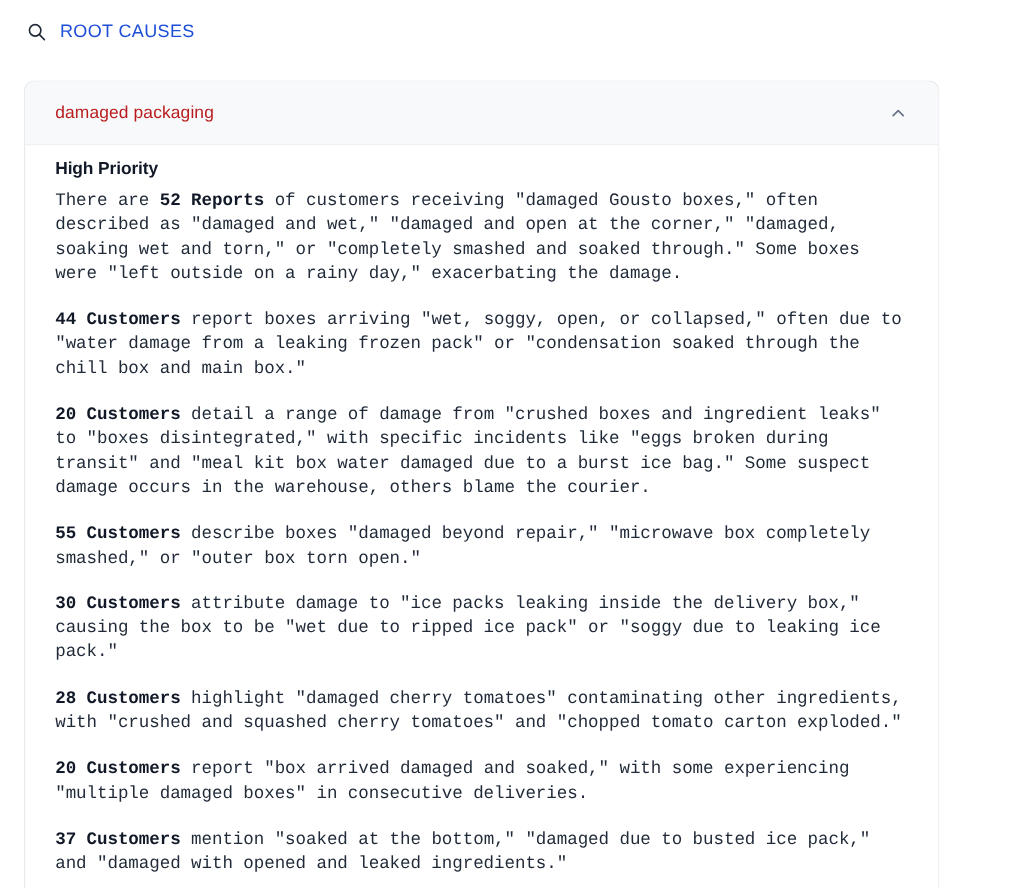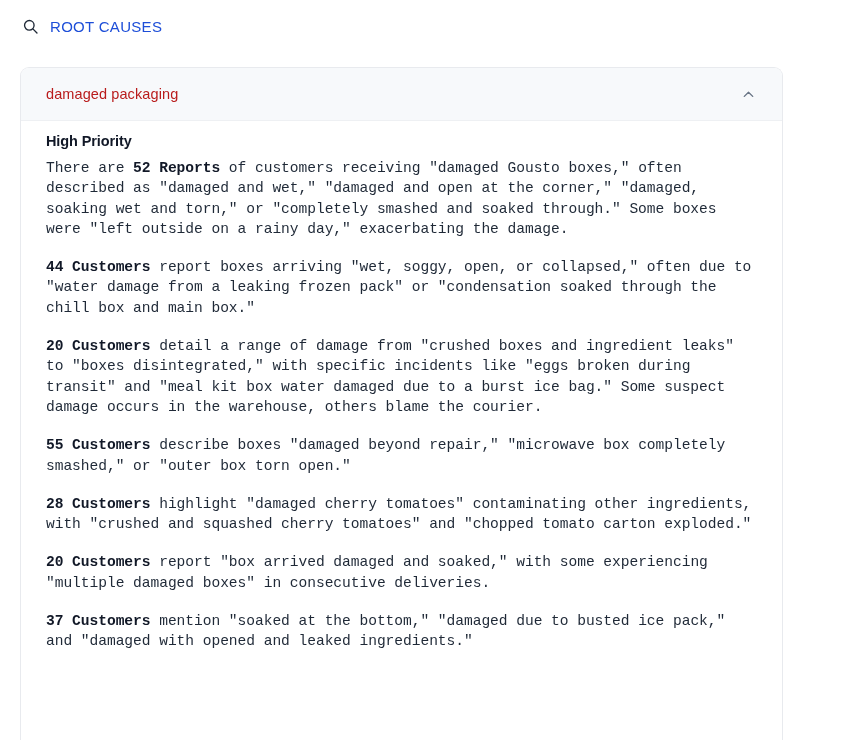--- a/index.html
+++ b/index.html
@@ -132,19 +132,20 @@
     </span>
   </div>
 
   <div class="accordion-body">
     <div class="priority-label">High Priority</div>
     <div id="para-list">
         <p class="report-para">There are <b>52 Reports</b> of customers receiving "damaged Gousto boxes," often described as "damaged and wet," "damaged and open at the corner," "damaged, soaking wet and torn," or "completely smashed and soaked through." Some boxes were "left outside on a rainy day," exacerbating the damage.</p>
         <p class="report-para"><b>44 Customers</b> report boxes arriving "wet, soggy, open, or collapsed," often due to "water damage from a leaking frozen pack" or "condensation soaked through the chill box and main box."</p>
         <p class="report-para"><b>20 Customers</b> detail a range of damage from "crushed boxes and ingredient leaks" to "boxes disintegrated," with specific incidents like "eggs broken during transit" and "meal kit box water damaged due to a burst ice bag." Some suspect damage occurs in the warehouse, others blame the courier.</p>
         <p class="report-para"><b>55 Customers</b> describe boxes "damaged beyond repair," "microwave box completely smashed," or "outer box torn open."</p>
+        <p class="report-para"><b>30 Customers</b> attribute damage to "ice packs leaking inside the delivery box," causing the box to be "wet due to ripped ice pack" or "soggy due to leaking ice pack."</p>
         <p class="report-para"><b>28 Customers</b> highlight "damaged cherry tomatoes" contaminating other ingredients, with "crushed and squashed cherry tomatoes" and "chopped tomato carton exploded."</p>
         <p class="report-para"><b>20 Customers</b> report "box arrived damaged and soaked," with some experiencing "multiple damaged boxes" in consecutive deliveries.</p>
         <p class="report-para"><b>37 Customers</b> mention "soaked at the bottom," "damaged due to busted ice pack," and "damaged with opened and leaked ingredients."</p>
       </div>
   </div>
 
 </div>
 
 </body></html>

